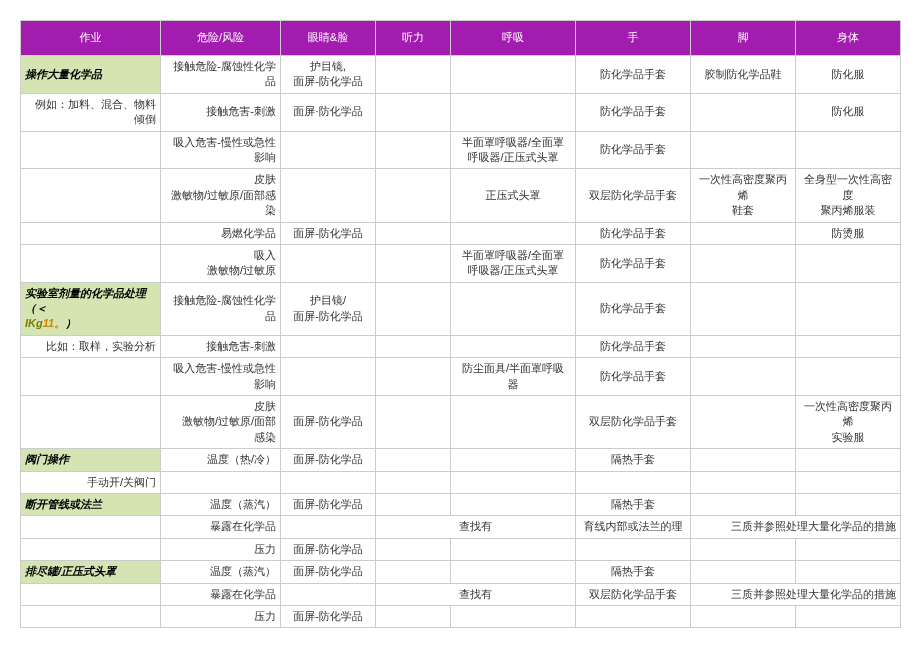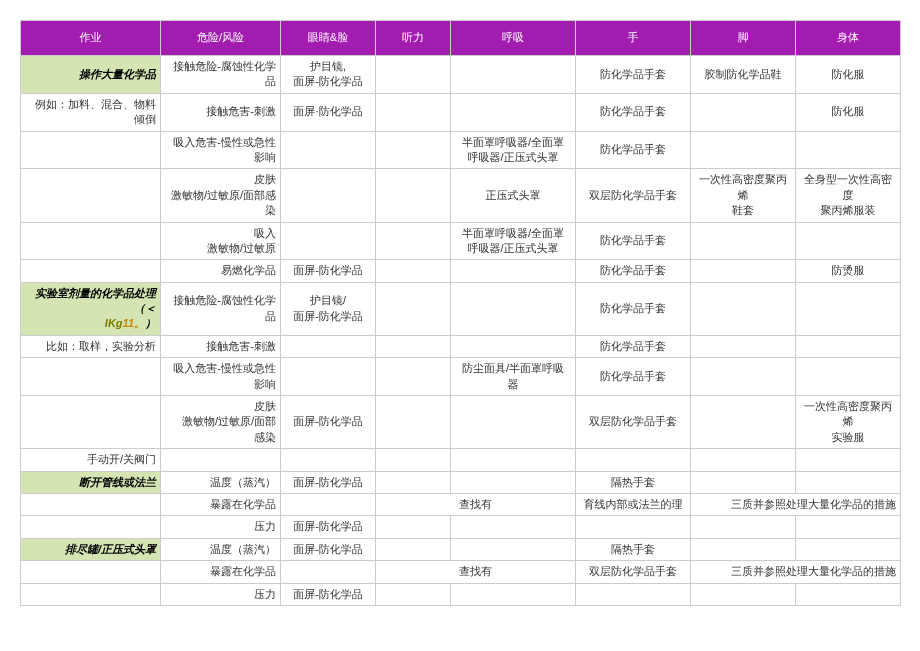--- a/index.html
+++ b/index.html
@@ -27,21 +27,21 @@
     background: #a21caf;
     color: #fff;
     font-weight: normal;
     height: 28px;
   }
   td.left { text-align: right; }
   td.section {
     background: #d4e5b3;
     font-weight: bold;
     font-style: italic;
-    text-align: right;
+    text-align: left;
     color: #000;
   }
   .hl { color: #7a7a00; }
   .ital { font-style: italic; }
   col.c1 { width: 140px; }
   col.c2 { width: 120px; }
   col.c3 { width: 95px; }
   col.c4 { width: 75px; }
   col.c5 { width: 125px; }
   col.c6 { width: 115px; }
@@ -110,37 +110,37 @@
         <td class="left">皮肤<br>激敏物/过敏原/面部感染</td>
         <td></td>
         <td></td>
         <td>正压式头罩</td>
         <td>双层防化学品手套</td>
         <td>一次性高密度聚丙烯<br>鞋套</td>
         <td>全身型一次性高密度<br>聚丙烯服装</td>
       </tr>
       <tr>
         <td class="left"></td>
+        <td class="left">易燃化学品</td>
+        <td>面屏-防化学品</td>
+        <td></td>
+        <td></td>
+        <td>防化学品手套</td>
+        <td></td>
+        <td>防烫服</td>
+      </tr>
+      <tr>
+        <td class="left"></td>
         <td class="left">吸入<br>激敏物/过敏原</td>
         <td></td>
         <td></td>
         <td>半面罩呼吸器/全面罩<br>呼吸器/正压式头罩</td>
         <td>防化学品手套</td>
         <td></td>
         <td></td>
-      </tr>
-      <tr>
-        <td class="left"></td>
-        <td class="left">易燃化学品</td>
-        <td>面屏-防化学品</td>
-        <td></td>
-        <td></td>
-        <td>防化学品手套</td>
-        <td></td>
-        <td>防烫服</td>
       </tr>
       <tr>
         <td class="section"><span class="ital">实验室剂量的化学品处理（＜</span><br><span class="hl">IKg</span><span class="ital" style="color:#cc8400">11。</span><span class="ital">）</span></td>
         <td class="left">接触危险-腐蚀性化学品</td>
         <td>护目镜/<br>面屏-防化学品</td>
         <td></td>
         <td></td>
         <td>防化学品手套</td>
         <td></td>
         <td></td>
@@ -167,20 +167,30 @@
       </tr>
       <tr>
         <td class="left"></td>
         <td class="left">皮肤<br>激敏物/过敏原/面部<br>感染</td>
         <td>面屏-防化学品</td>
         <td></td>
         <td></td>
         <td>双层防化学品手套</td>
         <td></td>
         <td>一次性高密度聚丙烯<br>实验服</td>
+      </tr>
+      <tr>
+        <td class="section">阀门操作</td>
+        <td class="left">温度（热/冷）</td>
+        <td>面屏-防化学品</td>
+        <td></td>
+        <td></td>
+        <td>隔热手套</td>
+        <td></td>
+        <td></td>
       </tr>
       <tr>
         <td class="left">手动开/关阀门</td>
         <td></td>
         <td></td>
         <td></td>
         <td></td>
         <td></td>
         <td></td>
         <td></td>

